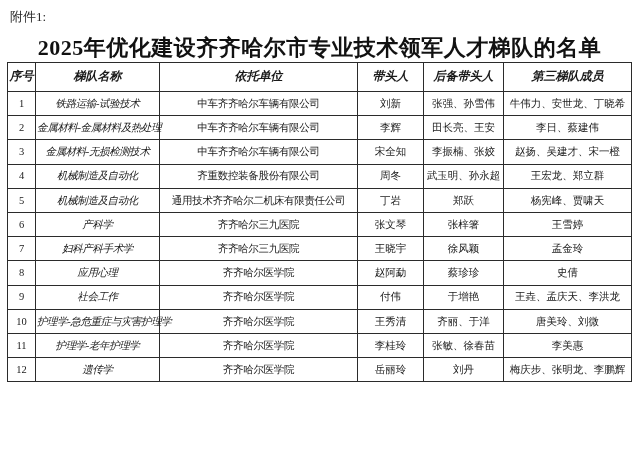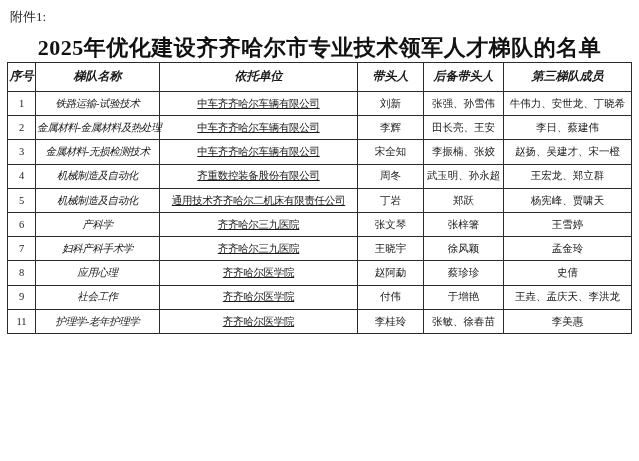--- a/index.html
+++ b/index.html
@@ -62,21 +62,21 @@
     height: 23.2px;
     font-weight: normal;
   }
   col.c-no     { width: 28px; }
   col.c-name   { width: 124px; }
   col.c-unit   { width: 198px; }
   col.c-leader { width: 66px; }
   col.c-reserve{ width: 80px; }
   col.c-third  { width: 128px; }
   td.cell-name { letter-spacing: -0.4px; font-style: italic; }
-  td.cell-unit { letter-spacing: -0.3px; text-decoration: underline; }
+  td.cell-unit { letter-spacing: -0.3px; }
 </style>
 </head>
 <body>
 
 <div class="page">
   <div class="attachment-label">附件1:</div>
   <div class="doc-title">2025年优化建设齐齐哈尔市专业技术领军人才梯队的名单</div>
 
   <table class="roster">
     <colgroup>
@@ -164,22 +164,38 @@
         </tr>
         <tr>
           <td class="cell-no">9</td>
           <td class="cell-name">社会工作</td>
           <td class="cell-unit">齐齐哈尔医学院</td>
           <td class="cell-leader">付伟</td>
           <td class="cell-reserve">于增艳</td>
           <td class="cell-third">王垚、孟庆天、李洪龙</td>
         </tr>
         <tr>
+          <td class="cell-no">10</td>
+          <td class="cell-name">护理学-急危重症与灾害护理学</td>
+          <td class="cell-unit">齐齐哈尔医学院</td>
+          <td class="cell-leader">王秀清</td>
+          <td class="cell-reserve">齐丽、于洋</td>
+          <td class="cell-third">唐美玲、刘微</td>
+        </tr>
+        <tr>
           <td class="cell-no">11</td>
           <td class="cell-name">护理学-老年护理学</td>
           <td class="cell-unit">齐齐哈尔医学院</td>
           <td class="cell-leader">李桂玲</td>
           <td class="cell-reserve">张敏、徐春苗</td>
           <td class="cell-third">李美惠</td>
+        </tr>
+        <tr>
+          <td class="cell-no">12</td>
+          <td class="cell-name">遗传学</td>
+          <td class="cell-unit">齐齐哈尔医学院</td>
+          <td class="cell-leader">岳丽玲</td>
+          <td class="cell-reserve">刘丹</td>
+          <td class="cell-third">梅庆步、张明龙、李鹏辉</td>
         </tr>
       </tbody>
   </table>
 </div>
 
 </body></html>

